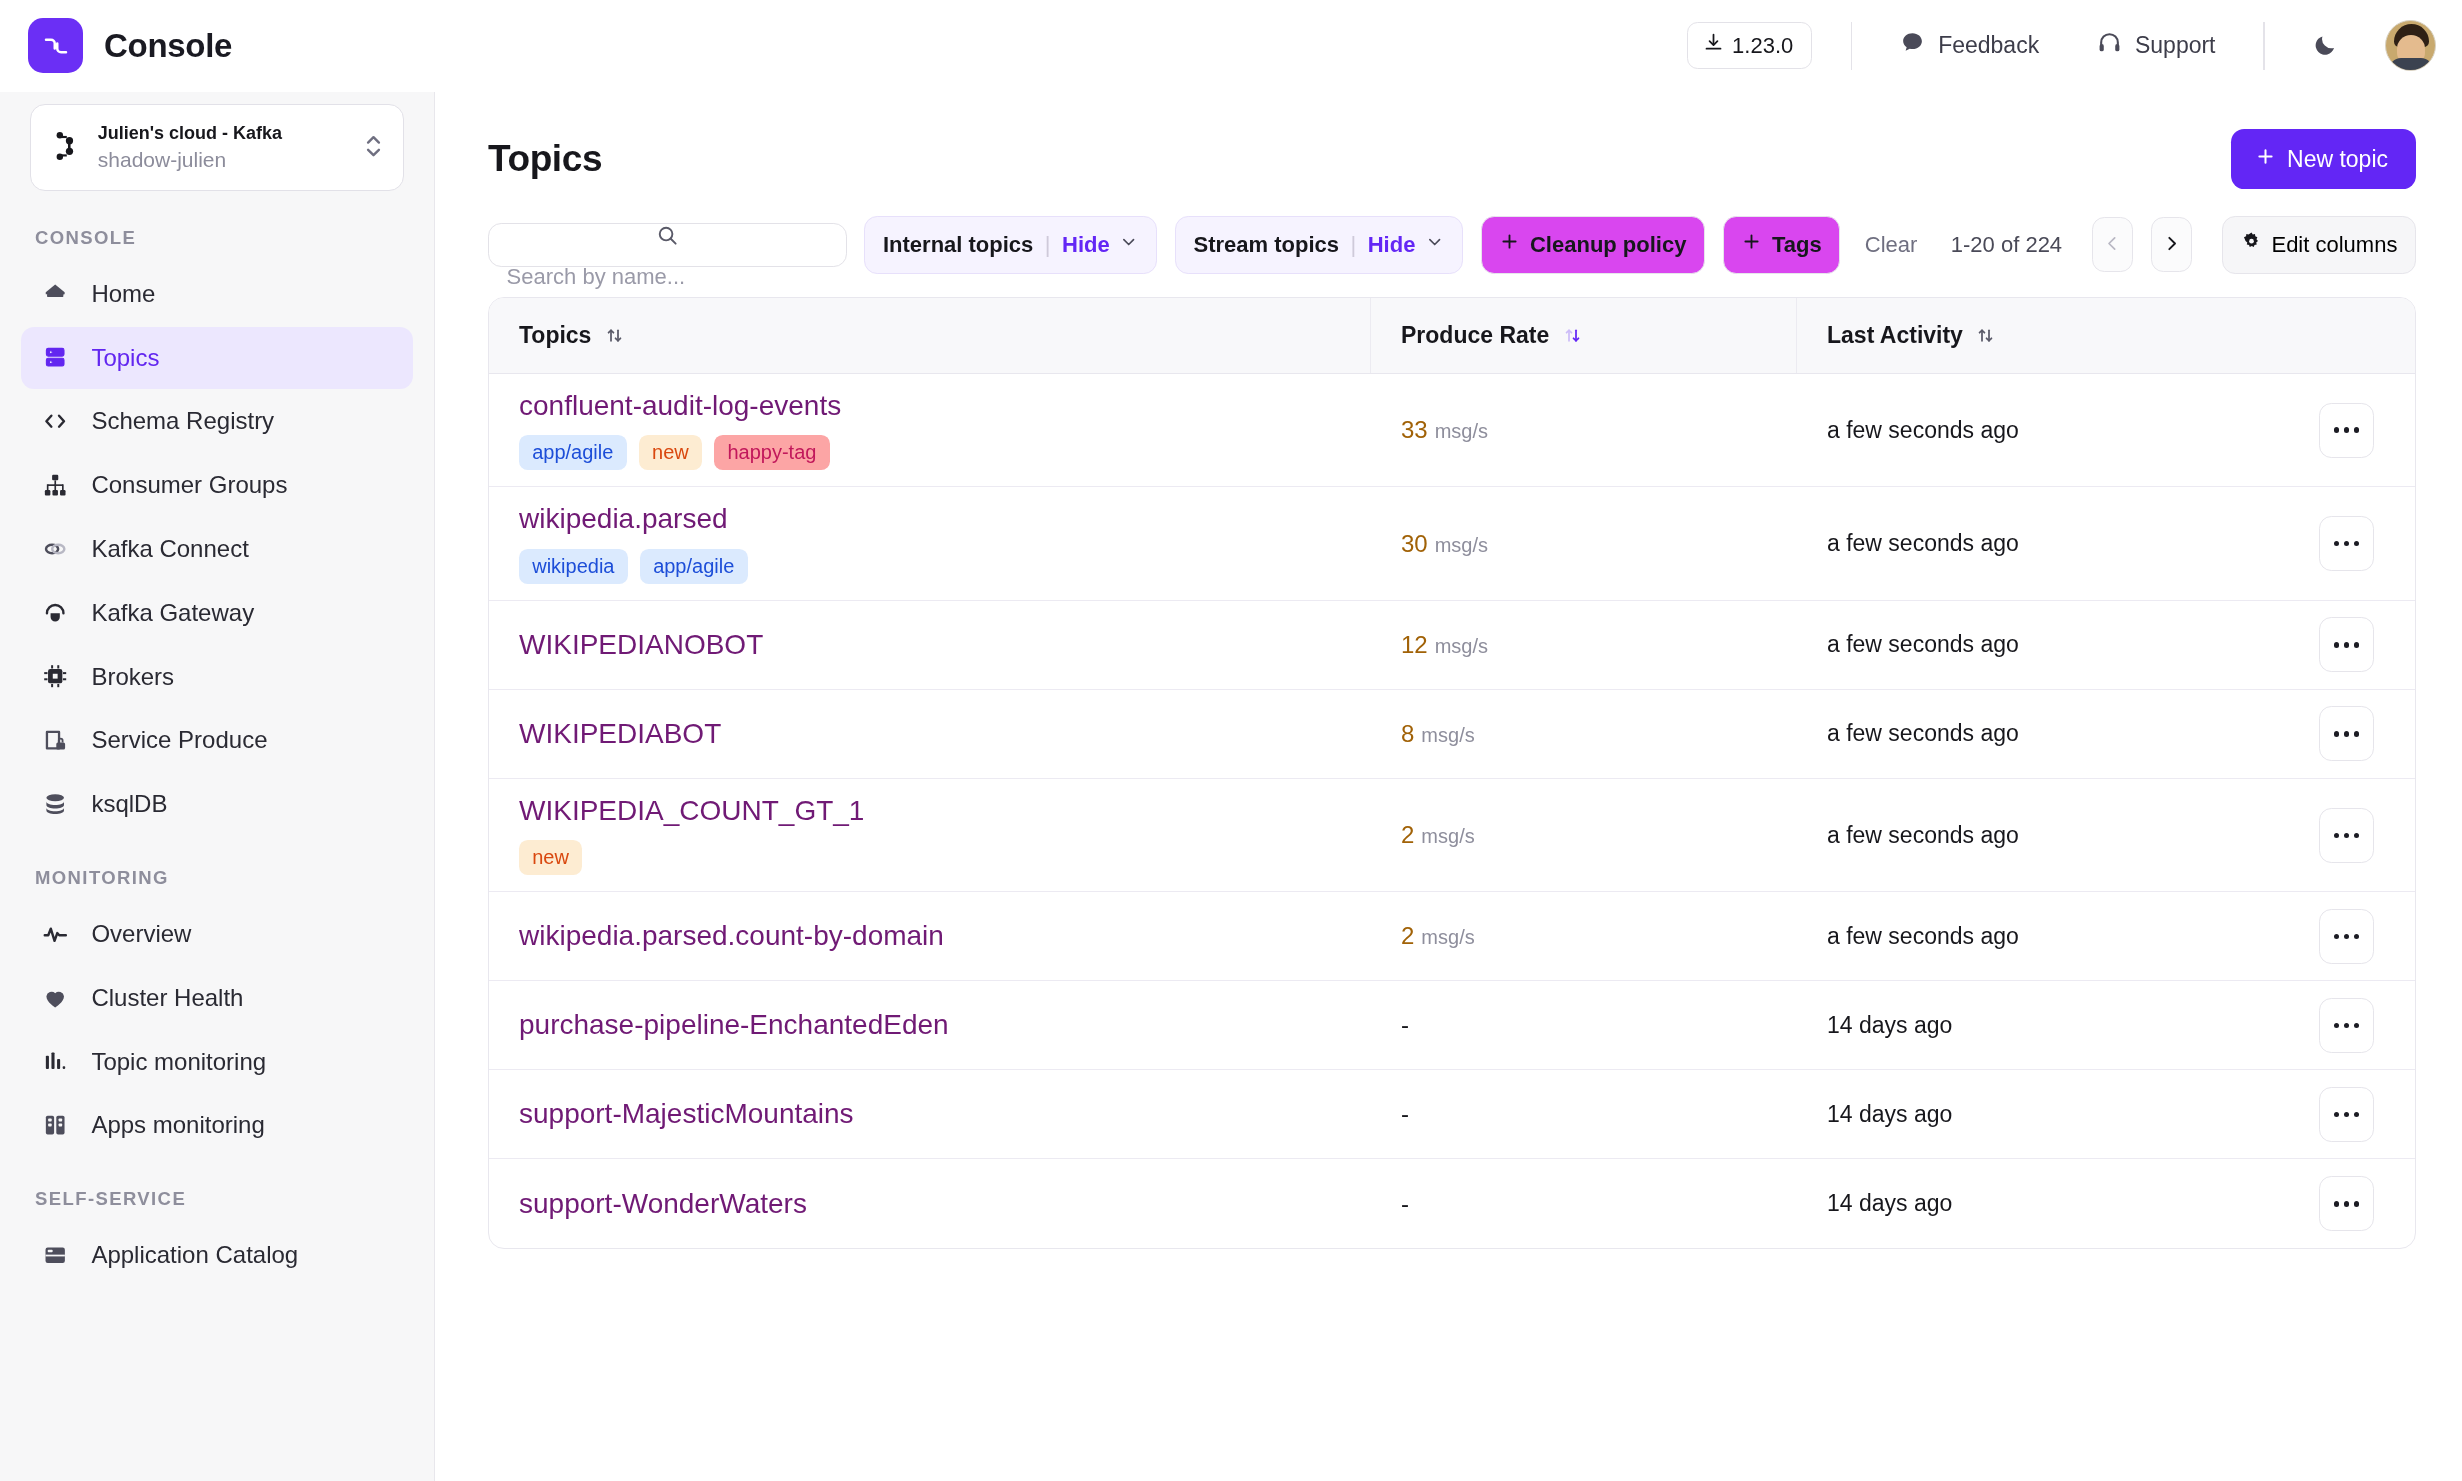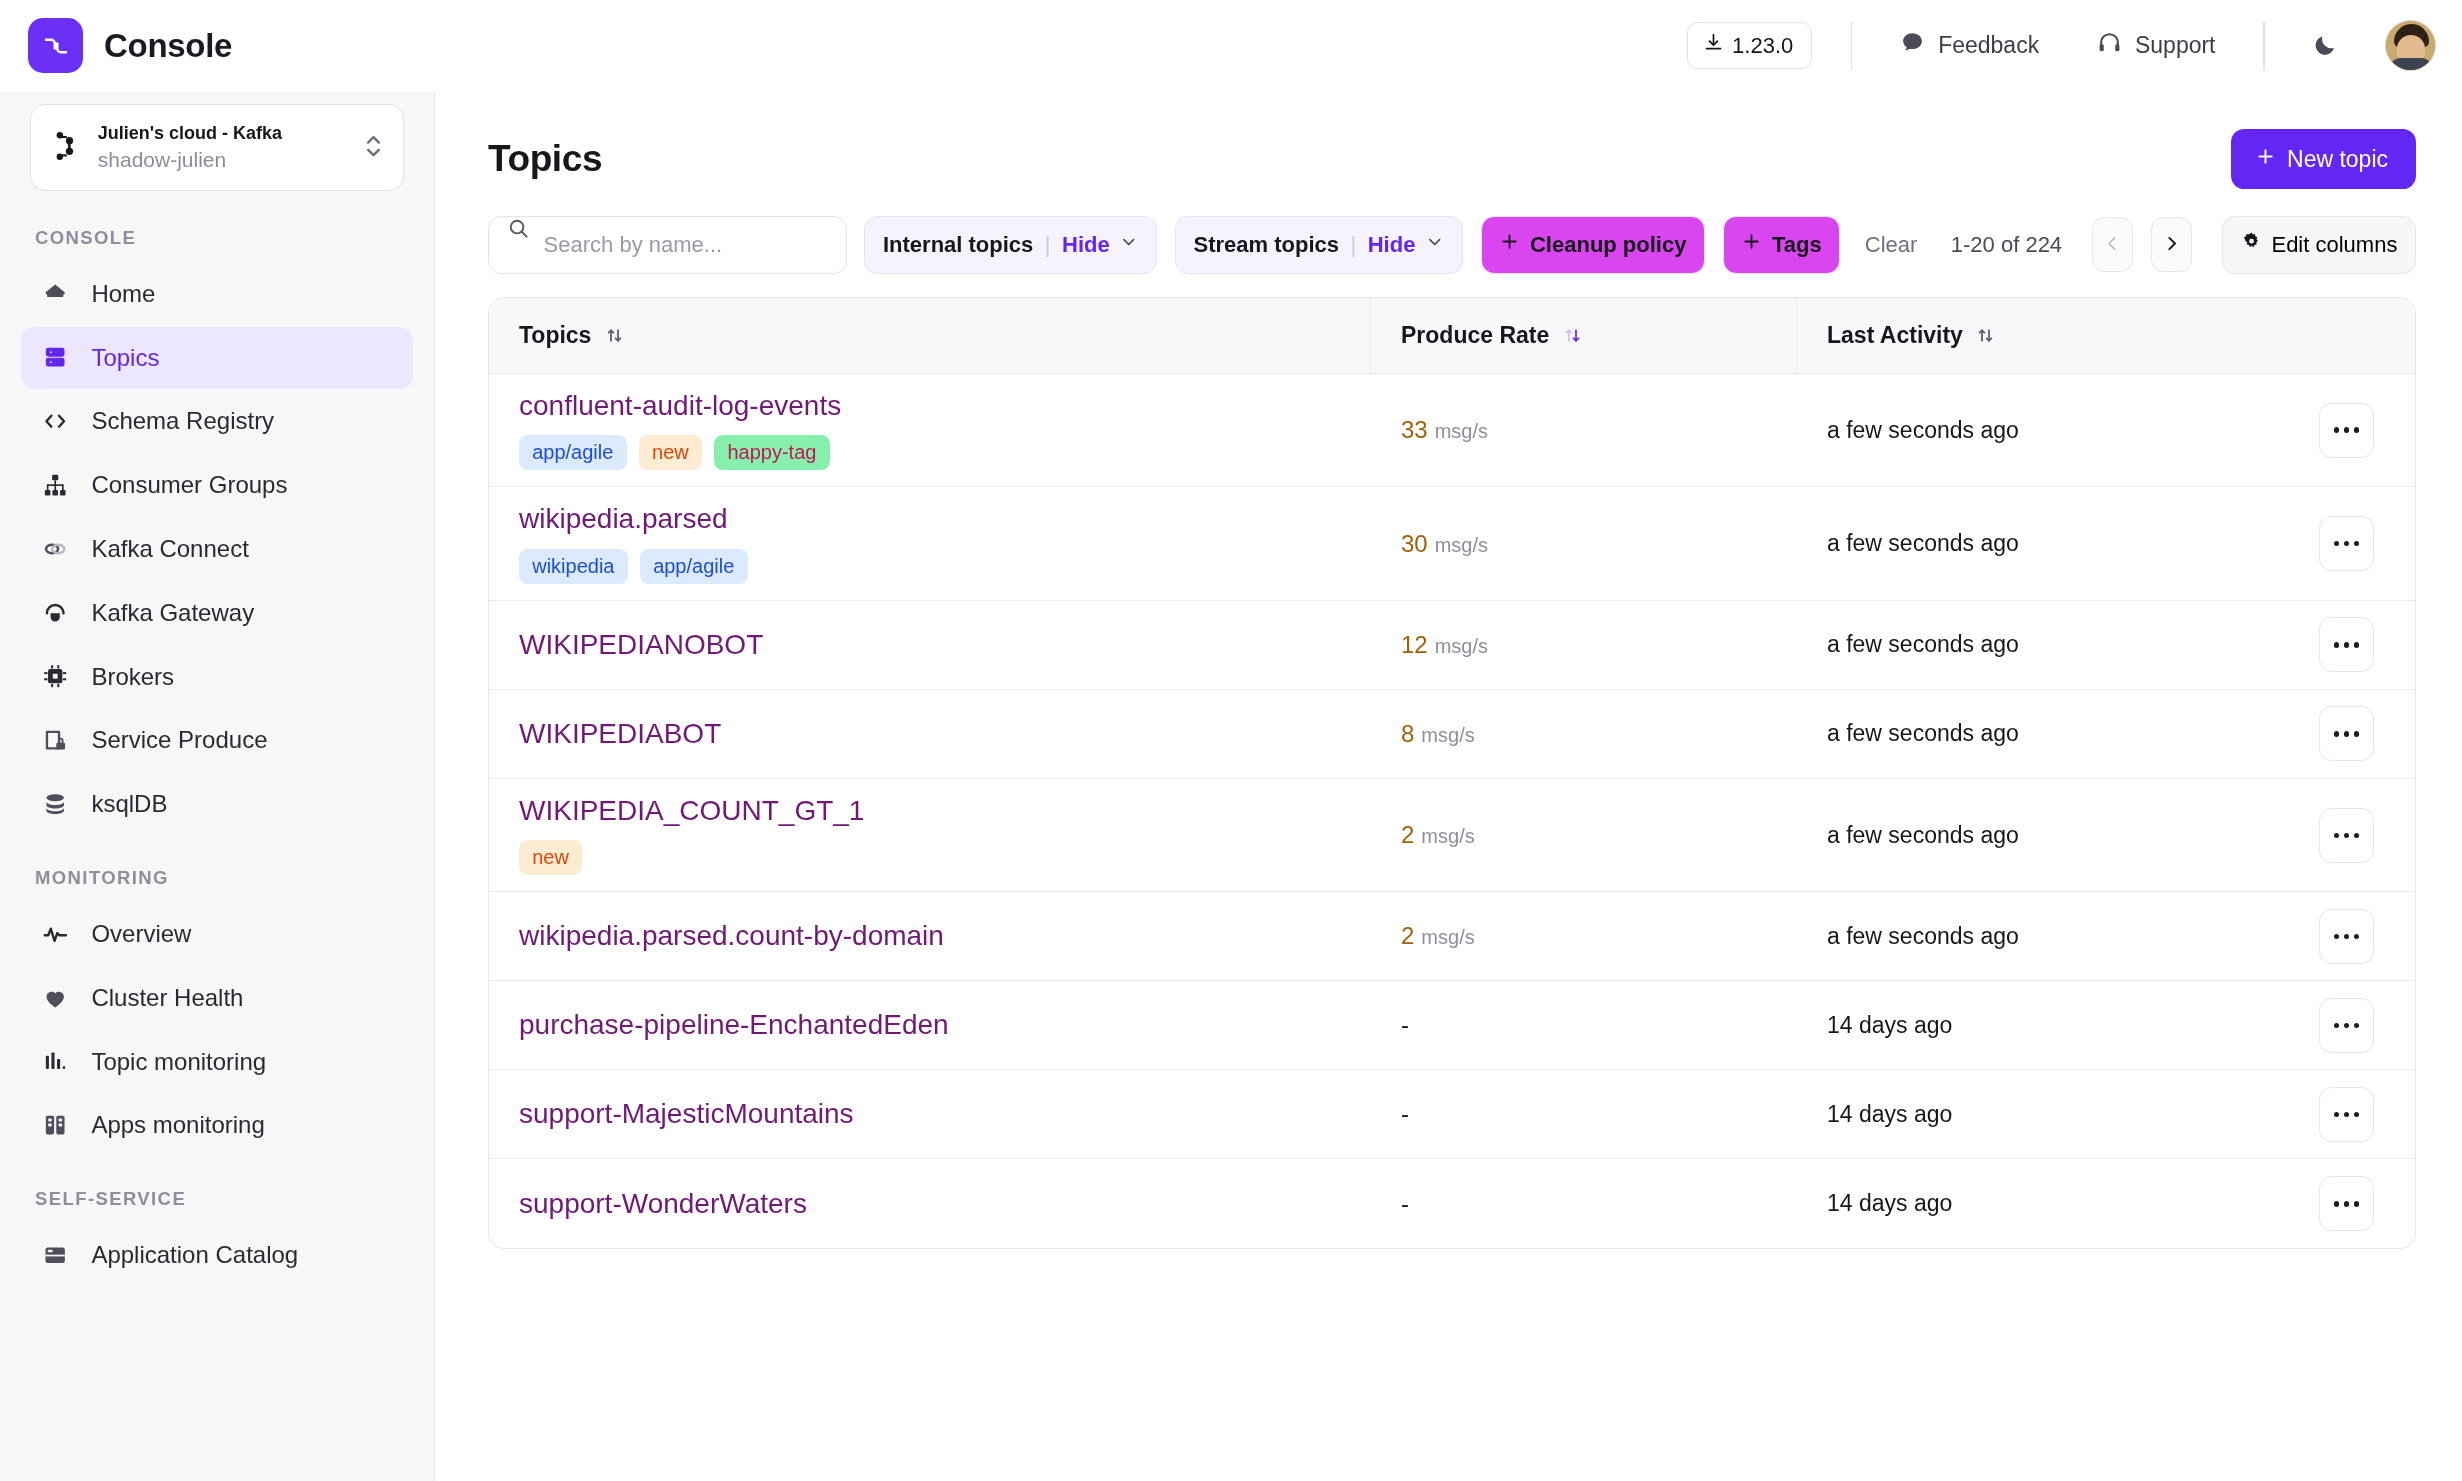--- a/index.html
+++ b/index.html
@@ -101,24 +101,24 @@
     border: none; border-radius: 13.2px;
     font-size: 23px; font-weight: 500;
     padding: 16.7px 28px 16.7px 24px;
     display: flex; align-items: center; gap: 11.4px; cursor: pointer;
     font-family: inherit;
   }
 
   
   .toolbar { display: flex; align-items: center; gap: 17.6px; padding-bottom: 23px; }
   .search-box {
-    width: 454px; height: 58px;
+    width: 454px; height: 44px;
     border: 1.3px solid #e3e2e8; border-radius: 13.2px;
     background: #fff;
-    display: flex; gap: 14px; padding: 0 17.6px;
+    display: flex; align-items: center; gap: 14px; padding: 0 17.6px; flex-direction: column;
   }
   .search-box input {
     border: none; outline: none; background: transparent;
     font-size: 22px; color: #17171c; font-family: inherit; width: 100%;
   }
   .search-box input::placeholder { color: #9a9aa8; }
 
   .chip {
     height: 58px; display: flex; align-items: center; gap: 9.7px;
     border-radius: 13.2px; padding: 0 17.6px;
@@ -152,21 +152,21 @@
   .cell { display: flex; flex-direction: column; justify-content: center; padding: 16px 30px; }
   .cell.c-topic { width: 882px; }
   .cell.c-rate  { width: 426px; }
   .cell.c-act   { flex: 1; }
   .cell.c-menu  { width: 137px; align-items: center; justify-content: center; }
   .topic-name { font-size: 28px; color: #701a75; }
   .tags { display: flex; gap: 12.3px; margin-top: 13.2px; }
   .tag { font-size: 20px; padding: 6.2px 13.2px; border-radius: 8.8px; white-space: nowrap; }
   .tag.blue   { background: #dbeafe; color: #1d4ed8; }
   .tag.orange { background: #fdecd2; color: #d9480f; }
-  .tag.pink   { background: #86efac; color: #c2185b; }
+  .tag.pink   { background: #fca5a5; color: #c2185b; }
   .rate-num { font-size: 24px; color: #a16207; }
   .rate-unit { font-size: 20px; color: #8e8e9c; margin-left: 7px; }
   .rate-dash { font-size: 24px; color: #17171c; }
   .act-text { font-size: 23px; color: #17171c; }
   .menu-btn {
     width: 55px; height: 55px; border-radius: 12.3px;
     border: 1.3px solid #e6e5eb; background: #fff;
     display: flex; align-items: center; justify-content: center;
     gap: 4.4px; cursor: pointer;
   }

